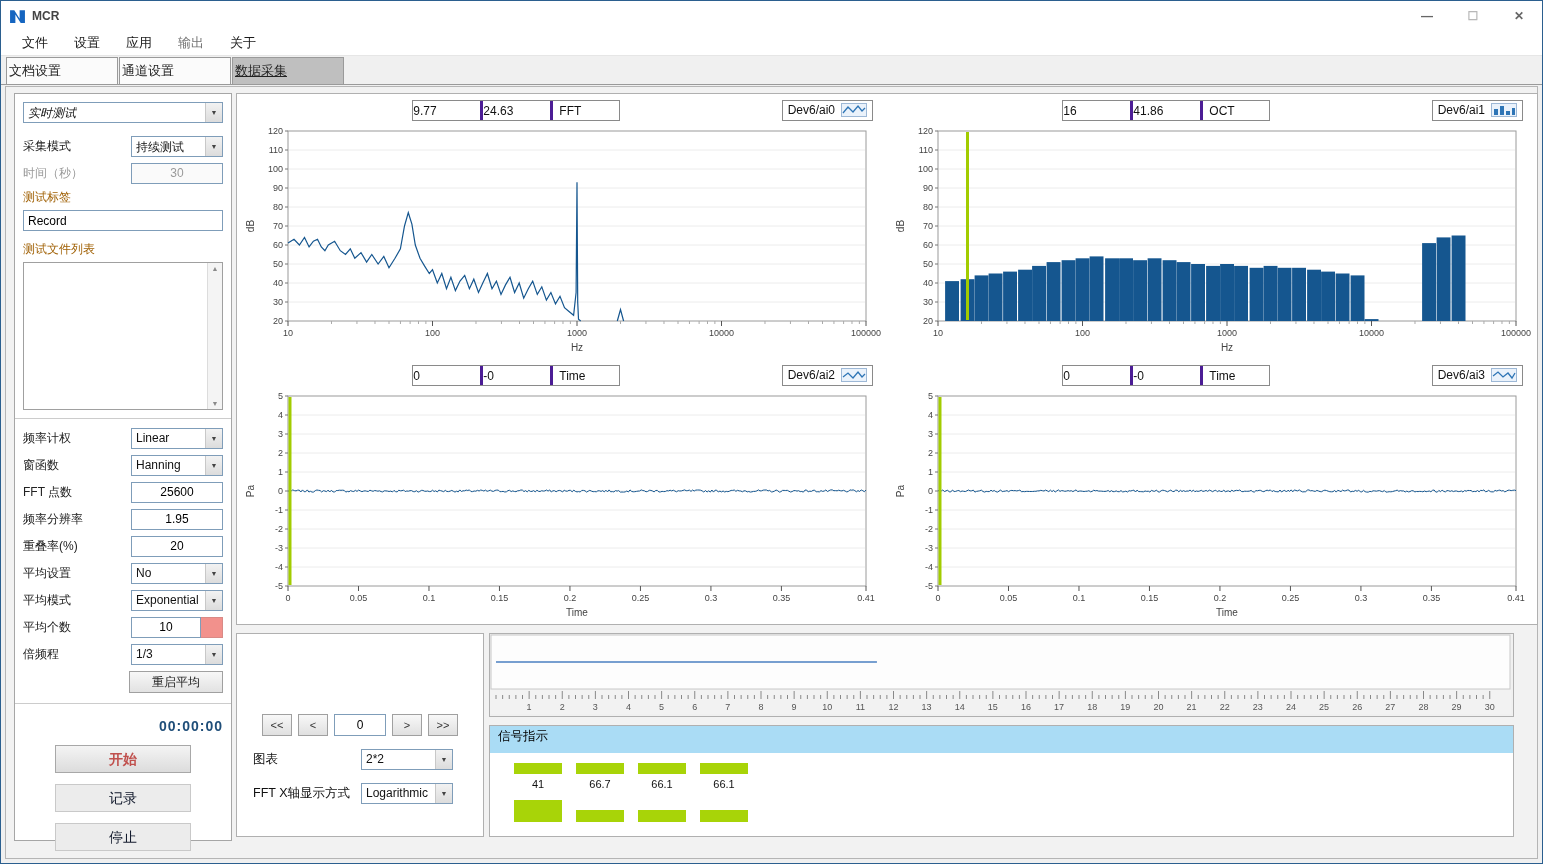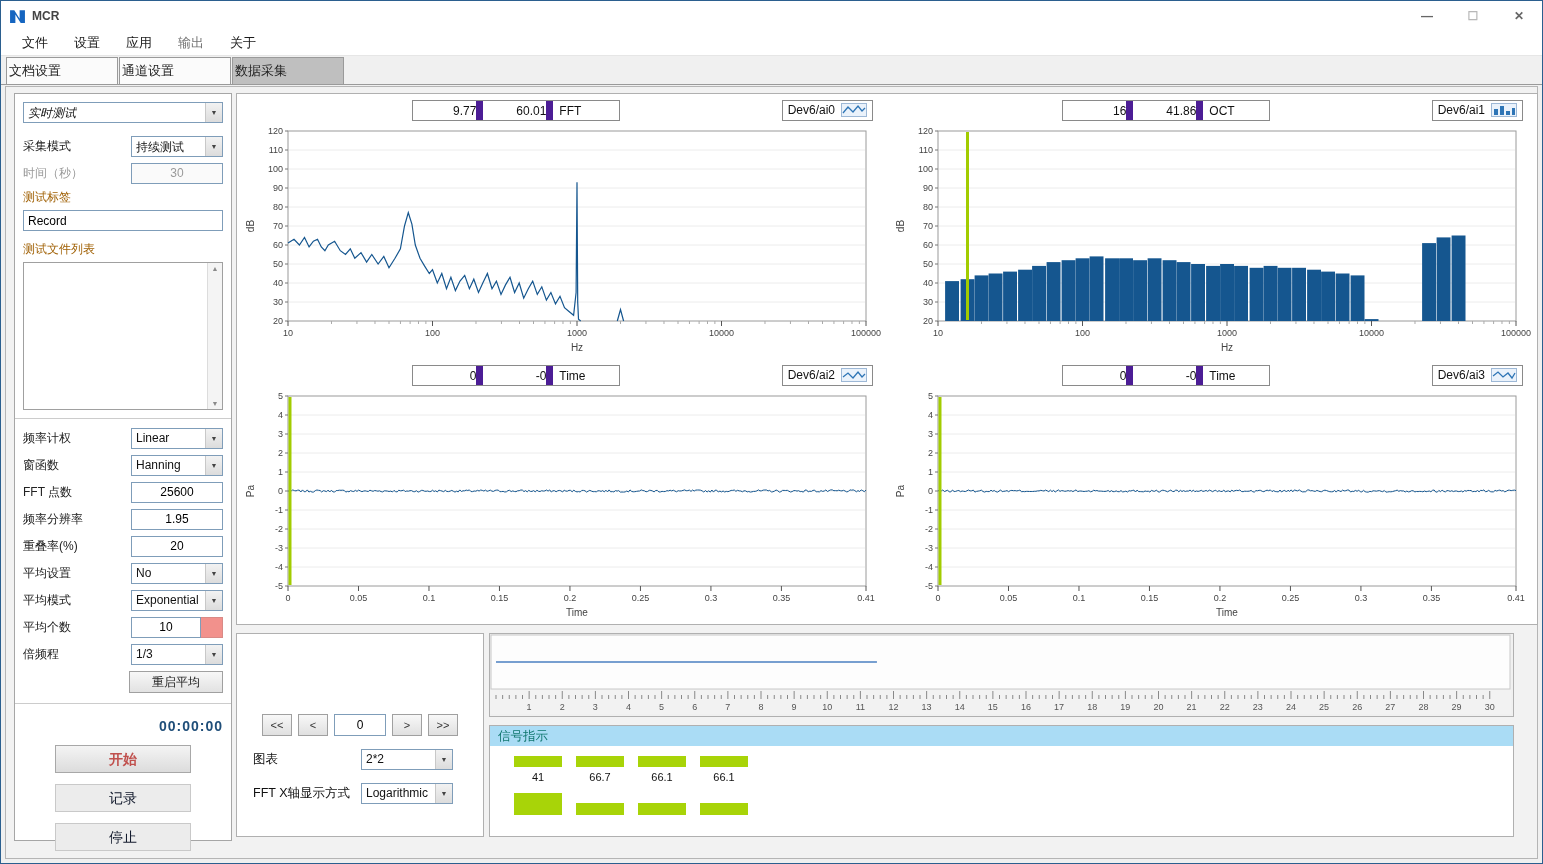--- a/index.html
+++ b/index.html
@@ -15,21 +15,21 @@
   .win-btn.max { color:#b8b8b8; }
 
   
   .menubar { height:25px; background:#ffffff; display:flex; align-items:center; padding-left:8px; border-bottom:1px solid #e6e6e6; }
   .menu-item { padding:3px 13px; font-size:13px; color:#1a1a1a; }
   .menu-item.disabled { color:#737373; }
 
   
   .tabbar { height:29px; background:#f0f0f0; display:flex; align-items:flex-end; padding-left:5px; border-bottom:1px solid #9a9a9a; }
   .tab { width:112px; height:27px; border:1px solid #9a9a9a; border-bottom:none; background:#fbfbfb; display:flex; align-items:center; padding-left:2px; font-size:13px; margin-right:1px; color:#222; }
-  .tab.active { background:#bfbfbf; }
+  .tab.active { background:#bfbfbf;text-decoration:underline; }
 
   
   .content { position:absolute; top:85px; left:4px; right:4px; bottom:4px; border:1px solid #b5b5b5; background:#f2f2f2; }
 
   
   .sidebar { position:absolute; left:8px; top:6px; width:218px; height:748px; background:#ffffff; border:1px solid #a6a6a6; }
   .side-sec { padding:8px 8px 4px 8px; }
   .side-sec + .side-sec { border-top:1px solid #cccccc; }
   .full-combo { width:100%; margin-bottom:12px;font-style:italic; }
   .row { display:flex; align-items:center; margin-bottom:5px; height:22px; }
@@ -59,39 +59,39 @@
   .big-btn.start { color:#c0504d; font-weight:bold; }
   .big-btn.off { color:#0f172a; background:#ececec; border-color:#c9c9c9; }
 
   
   .main { position:absolute; left:230px; top:6px; width:1302px; height:748px; }
   .charts { position:absolute; left:0; top:0; width:1302px; height:532px; background:#ffffff; border:1px solid #b0b0b0; display:grid; grid-template-columns:1fr 1fr; grid-template-rows:1fr 1fr; }
   .chart-cell { position:relative; overflow:hidden; }
   .chart-header { display:flex; align-items:center; height:22px; margin:5px 14px 0 14px; }
   .hspacer { flex:1; }
   .vals { display:flex; border:1px solid #8a8a8a; background:#fff; height:21px; }
-  .vcell { width:70px; text-align:right; font-size:12px; padding:3px 0; border-right:7px solid #4c1d95; color:#111; }
+  .vcell { width:70px; text-align:left; font-size:12px; padding:3px 0; border-right:3px solid #4c1d95; color:#111; }
   .vcell.type { border-right:none; text-align:left; padding-left:6px; width:66px; }
   .devbox { border:1px solid #8a8a8a; background:#fff; display:flex; align-items:center; gap:6px; padding:2px 5px; font-size:12px; height:21px; color:#111; }
   .chart-svg { display:block; margin:2px auto 0 auto; }
 
   
   .navpanel { position:absolute; left:0; top:540px; width:248px; height:204px; background:#ffffff; border:1px solid #b0b0b0; }
   .navrow { display:flex; justify-content:center; gap:6px; margin-top:80px; }
   .navbtn { min-width:30px; height:22px; border:1px solid #a0a0a0; background:linear-gradient(#f8f8f8,#e0e0e0); font-size:11px; text-align:center; line-height:20px; padding:0 5px; color:#333; }
   .pageinput { width:52px; height:22px; text-align:center; border:1px solid #7f9db9; font-size:12px; }
   .formrow { display:flex; align-items:center; margin:13px 30px 0 16px; font-size:12.5px; color:#111; }
   .formrow .combo { width:92px; margin-left:auto; }
 
   
   .rulerpanel { position:absolute; left:253px; top:540px; width:1025px; height:84px; background:#f0f0f0; border:1px solid #b0b0b0; }
 
   
   .signalpanel { position:absolute; left:253px; top:632px; width:1025px; height:112px; background:#ffffff; border:1px solid #b0b0b0; }
-  .signal-header { height:20px; background:#aadcf5; font-size:12.5px; color:#0f766e; padding:2px 8px; }
+  .signal-header { height:27px; background:#aadcf5; font-size:12.5px; color:#000000; padding:2px 8px; }
   .meter-row1 { display:flex; gap:14px; margin:10px 0 0 24px; }
   .meter { width:48px; }
   .meter .bar { width:48px; height:11px; background:#a8d408; }
   .meter .val { text-align:center; font-size:11px; color:#111; margin-top:4px; }
   .meter-row2 { display:flex; gap:14px; margin:6px 0 0 24px; align-items:flex-end; height:26px; }
   .meter-bar2 { width:48px; background:#a8d408; }
 </style>
 </head>
 <body>
 
@@ -223,21 +223,21 @@
 
     <div class="main">
 
       <div class="charts">
 
         <div class="chart-cell">
           <div class="chart-header">
             <div class="hspacer"></div>
             <div class="vals">
               <span class="vcell">9.77</span>
-              <span class="vcell">60.01</span>
+              <span class="vcell">24.63</span>
               <span class="vcell type">FFT</span>
             </div>
             <div class="hspacer"></div>
             <div class="devbox">
               <span>Dev6/ai0</span>
               <svg width="26" height="14" viewBox="0 0 26 14">
                 <rect x="0.5" y="0.5" width="25" height="13" fill="#eaf2fb" stroke="#9db8d6"></rect>
                 <polyline points="2,10 7,4 12,9 17,3 21,8 24,5" fill="none" stroke="#2e75b6" stroke-width="1.3"></polyline>
               </svg>
             </div>

